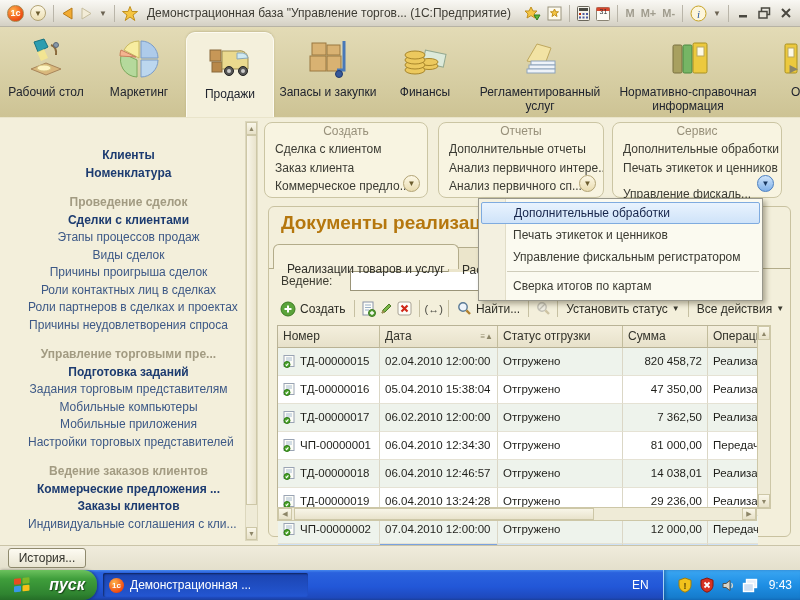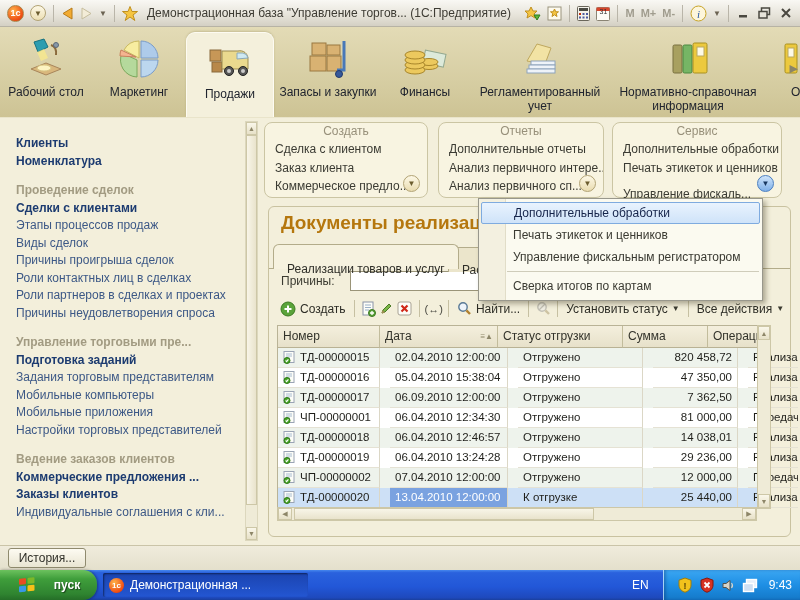--- a/index.html
+++ b/index.html
@@ -33,21 +33,21 @@
   .navtab{height:90px;display:flex;flex-direction:column;align-items:center;justify-content:flex-start;
     padding-top:8px;box-sizing:border-box;cursor:pointer;flex:0 0 auto;}
   .navtab .nicon{height:48px;display:flex;align-items:center;justify-content:center;}
   .navtab .nlabel{font-size:12px;color:#20242e;text-align:center;line-height:14px;margin-top:2px;}
   .navtab.selected{background:#f4f0dc;border:1px solid #fdfbf2;border-bottom:none;
     border-radius:9px 9px 0 0;box-shadow:0 -1px 2px rgba(120,110,60,.25);margin-top:5px;height:85px;padding-top:4px;}
   #nav-scroll{right:2px;top:62px;font-size:11px;color:#8a8468;}
 
   
   #sidebar{left:0;top:117px;width:245px;height:428px;padding:14px 0 0 12px;box-sizing:border-box;overflow:hidden;}
-  #sidebar ul{list-style:none;margin:4px;padding:0;}
+  #sidebar ul{list-style:none;margin:16px;padding:0;text-align:center;}
   .sb-item{font-size:12px;line-height:17.5px;color:#3c5886;cursor:pointer;white-space:nowrap;}
   .sb-item.bold{font-weight:bold;color:#1c3b70;}
   .sb-head{font-size:12px;line-height:17.5px;font-weight:bold;color:#a29b82;margin-top:12px;white-space:nowrap;cursor:default;}
   
   #sb-scroll{left:245px;top:121px;width:13px;height:420px;background:#efebd7;border:1px solid #dcd7bd;box-sizing:border-box;}
   .scr-btn{width:11px;height:13px;display:flex;align-items:center;justify-content:center;
     font-size:7px;color:#8d8668;background:linear-gradient(#faf7ea,#e7e1c8);border:1px solid #cdc7a7;box-sizing:border-box;}
   #sb-thumb{position:absolute;left:0;top:13px;width:11px;height:370px;background:linear-gradient(90deg,#f8f5e8,#e9e3cc);
     border:1px solid #cdc7a7;box-sizing:border-box;}
 
@@ -89,21 +89,21 @@
   .t-ico{display:flex;align-items:center;justify-content:center;width:18px;height:18px;cursor:pointer;flex:0 0 auto;}
   .dd-arrow{font-size:8px;color:#3a3a30;margin-left:4px;}
 
   
   #tbl{left:277px;top:325px;width:480px;height:182px;border:1px solid #b9b396;box-sizing:content-box;background:#fff;}
   .thead,.trow{display:grid;grid-template-columns:102px 118px 125px 85px 50px;}
   .thead{height:22px;}
   .th{background:linear-gradient(#f4efdd,#e7e1ca);border-right:1px solid #c2bc9c;border-bottom:1px solid #b9b294;
     font-size:12px;color:#33332b;line-height:21px;padding-left:5px;box-sizing:border-box;overflow:hidden;white-space:nowrap;cursor:pointer;
     display:flex;align-items:center;}
-  .trow{height:20px;cursor:pointer;gap:10px;}
+  .trow{height:28px;cursor:pointer;}
   .trow:nth-child(even){background:#eef3ec;}
   .trow.sel{background:#cde0f6;}
   .td{font-size:11.5px;color:#1f1f1a;line-height:19px;border-right:1px solid #dbd7c6;border-bottom:1px solid #e5e2d4;
       padding-left:5px;box-sizing:border-box;overflow:hidden;white-space:nowrap;display:flex;align-items:center;}
   .td.sum{justify-content:flex-end;padding-right:5px;padding-left:0;}
   .td.selcell{background:#7aa2e0;color:#fff;}
   .doc-ico{margin-right:4px;flex:0 0 auto;display:flex;}
   .sort-ic{margin-left:auto;margin-right:4px;color:#8d8668;font-size:8px;}
 
   
@@ -117,21 +117,21 @@
   #histstrip{left:0;top:545px;width:800px;height:25px;background:linear-gradient(#f0ecdc,#e4e0cc);border-top:1px solid #cac4a8;box-sizing:border-box;}
   #histbtn{left:8px;top:548px;width:78px;height:20px;border:1px solid #8f8a6e;border-radius:3px;
     background:linear-gradient(#fdfbf2,#e9e5d2);font-size:12px;color:#2f2f28;display:flex;align-items:center;justify-content:center;cursor:pointer;box-sizing:border-box;}
 
   
   #taskbar{left:0;top:570px;width:800px;height:30px;
     background:linear-gradient(#4687ee 0%,#2a62dd 9%,#2257d8 55%,#1e49bd 92%,#1a3f9e 100%);display:flex;align-items:center;}
   #startbtn{width:97px;height:30px;border-radius:0 14px 14px 0;
     background:linear-gradient(#6cc25e 0%,#3f9e3b 30%,#2f8430 80%,#256e27 100%);
     box-shadow:1px 0 3px rgba(0,0,0,.4);display:flex;align-items:center;justify-content:center;cursor:pointer;flex:0 0 auto;}
-  #startbtn .slabel{color:#fff;font-size:12px;font-weight:bold;margin-left:17px;text-shadow:1px 1px 1px rgba(0,0,0,.5);}
+  #startbtn .slabel{color:#fff;font-size:16px;font-weight:bold;font-style:italic;margin-left:17px;text-shadow:1px 1px 1px rgba(0,0,0,.5);}
   #taskbtn{margin-left:6px;width:205px;height:24px;border-radius:2px;
     background:linear-gradient(#1b44b0,#2356d2);box-shadow:inset 1px 1px 2px rgba(0,0,0,.5);
     display:flex;align-items:center;padding:0 6px;box-sizing:border-box;cursor:pointer;flex:0 0 auto;}
   #taskbtn .tlabel{color:#fff;font-size:12px;margin-left:6px;white-space:nowrap;overflow:hidden;}
   #lang{margin-left:auto;color:#fff;font-size:12px;padding:0 14px;cursor:pointer;}
   #tray{height:30px;display:flex;align-items:center;padding:0 8px 0 10px;
     background:linear-gradient(#3ba6f2 0%,#1e8fe4 50%,#1478c8 100%);
     border-left:1px solid rgba(255,255,255,.6);box-shadow:inset 2px 0 3px rgba(0,0,60,.25);flex:0 0 auto;}
   .tray-ic{margin:0 3px;display:flex;cursor:pointer;}
   #clock{color:#fff;font-size:12px;margin-left:8px;cursor:pointer;}
@@ -306,21 +306,21 @@
       <span class="nicon">
         <svg width="46" height="46">
             <path d="M10 25 L20 8 L34 12 L28 28 Z" fill="#f2e3a4" stroke="#bfa85e"></path>
             <g fill="#eef3f8" stroke="#8ea4bc">
               <rect x="14" y="25" width="24" height="4"></rect>
               <rect x="12" y="29" width="26" height="4"></rect>
               <rect x="10" y="33" width="28" height="4"></rect>
             </g>
           </svg>
       </span>
-      <span class="nlabel">Регламентированный учет</span>
+      <span class="nlabel">Регламентированный услуг</span>
     </div>
     <div class="navtab" style="width:152px">
       <span class="nicon">
         <svg width="46" height="46">
             <rect x="8" y="9" width="9" height="28" rx="1.5" fill="#a8a060" stroke="#787040"></rect>
             <rect x="18" y="9" width="9" height="28" rx="1.5" fill="#76b565" stroke="#4a8840"></rect>
             <rect x="28" y="7" width="14" height="30" rx="1.5" fill="#ecc93e" stroke="#a89020"></rect>
             <rect x="32" y="11" width="7" height="9" fill="#fdfae8" stroke="#b8a860"></rect>
           </svg>
       </span>
@@ -388,21 +388,21 @@
     <div class="panel-item">Печать этикеток и ценников</div>
     <div class="panel-item" style="padding-right:24px;margin-top:8px;">Управление фискаль...</div>
     <div class="panel-more active">▼</div>
   </div>
 
   <div id="docpanel" class="abs"></div>
   <div id="doc-title" class="abs">Документы реализации</div>
   <div id="tabline" class="abs"></div>
   <div id="doctab2" class="doctab abs">Рас</div>
   <div id="doctab1" class="doctab abs">Реализации товаров и услуг</div>
-  <div id="mgr-label" class="abs">Причины:</div>
+  <div id="mgr-label" class="abs">Ведение:</div>
   <input id="mgr-input" class="abs" type="text" value="" style="">
 
   <div id="ctoolbar" class="abs">
     <div class="t-btn">
       <span style="display:flex;">
           <svg width="16" height="16">
             <circle cx="8" cy="8" r="7" fill="#5aa33a" stroke="#3c7a22"></circle>
             <path d="M8 4.5 v7 M4.5 8 h7" stroke="#fff" stroke-width="2"></path>
           </svg>
         </span>
@@ -514,21 +514,21 @@
           <span class="doc-ico">
             <svg width="13" height="13">
               <rect x="1" y="0.5" width="10" height="11" fill="#fdfdf8" stroke="#9aa4b4"></rect>
               <path d="M3 3 h6 M3 5 h6 M3 7 h4" stroke="#a8bcd0"></path>
               <circle cx="4" cy="9.5" r="3" fill="#48a428" stroke="#2e7a14"></circle>
               <path d="M2.6 9.5 l1 1.2 1.8 -2.4" stroke="#fff" stroke-width="1.1" fill="none"></path>
             </svg>
           </span>
           <span>ТД-00000017</span>
         </div>
-      <div class="td">06.09.2010 12:00:00</div>
+      <div class="td">06.02.2010 12:00:00</div>
       <div class="td">Отгружено</div>
       <div class="td sum">7 362,50</div>
       <div class="td" style="border-right:none;">Реализац</div>
     </div>
     <div class="trow">
       <div class="td">
           <span class="doc-ico">
             <svg width="13" height="13">
               <rect x="1" y="0.5" width="10" height="11" fill="#fdfdf8" stroke="#9aa4b4"></rect>
               <path d="M3 3 h6 M3 5 h6 M3 7 h4" stroke="#a8bcd0"></path>

